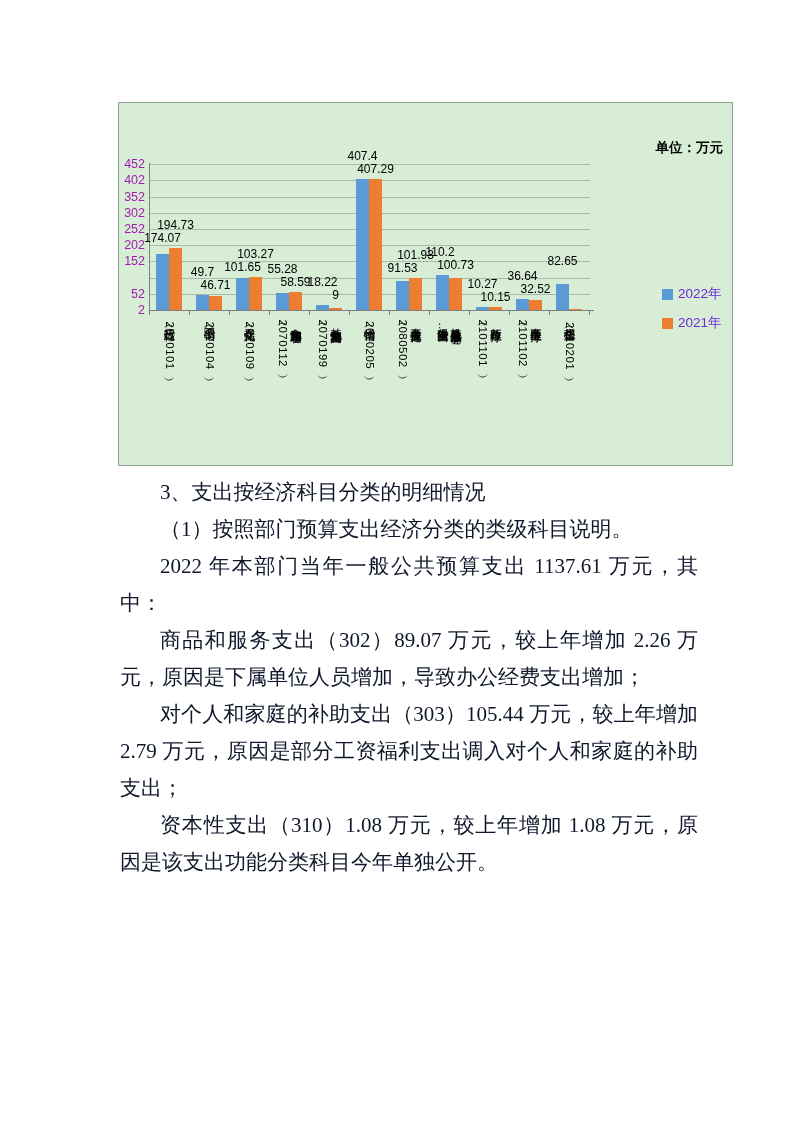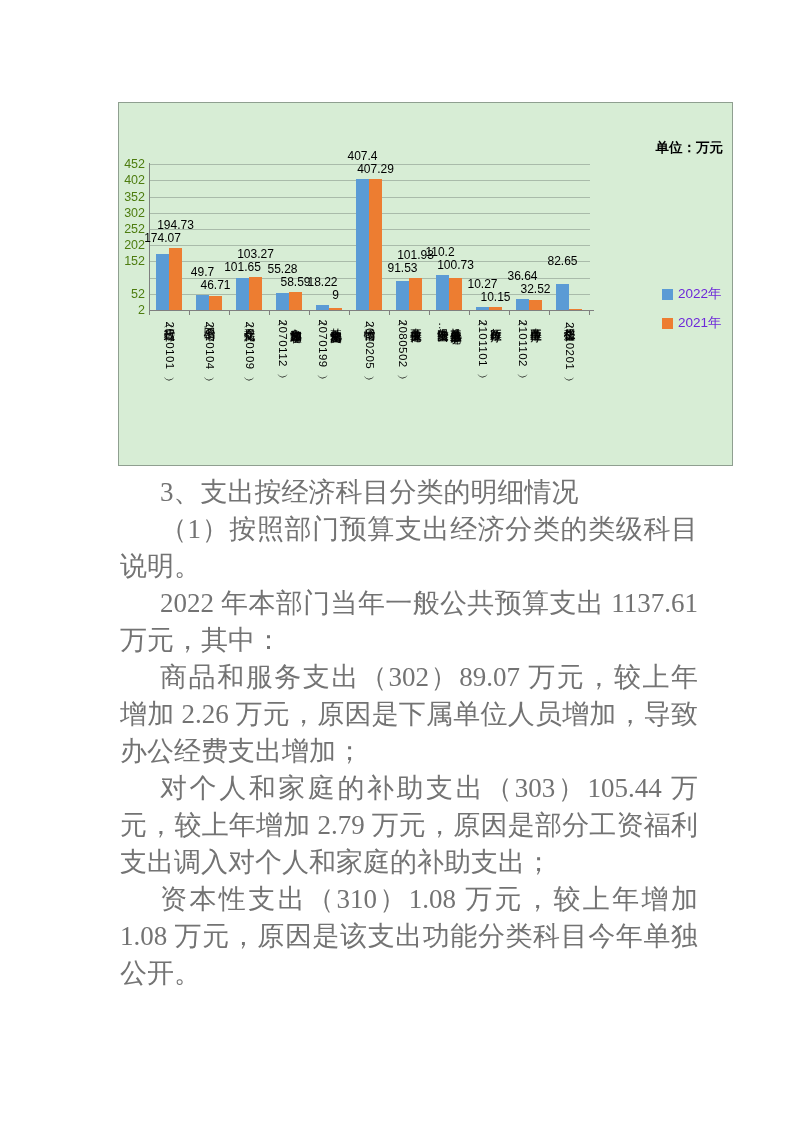--- a/index.html
+++ b/index.html
@@ -24,42 +24,42 @@
     position:absolute; top:36px; right:9px;
     font-size:13.5px; font-weight:bold; color:#000;margin-left:28px;
   }
   .plot { position:absolute; left:0; top:0; right:0; bottom:0; }
   .gridline { position:absolute; left:30px; width:441px; height:1px; background:#a9bbaa; }
   .axis-x { position:absolute; left:30px; width:445px; height:1px; background:#7f7f7f; top:207px; }
   .axis-y { position:absolute; left:30px; top:60px; width:1px; height:148px; background:#7f7f7f; }
   .tick-x { position:absolute; width:1px; height:4px; top:208px; background:#7f7f7f; }
   .ylab {
     position:absolute; left:0; width:26px; text-align:right;
-    font-size:12.5px; color:#4d7c0f; transform:translateY(-50%); line-height:13px;
+    font-size:12.5px; color:#a21caf; transform:translateY(-50%); line-height:13px;
   }
   .bar { position:absolute; }
   .dlabel {
     position:absolute; font-size:12px; line-height:13px; color:#000;
     white-space:nowrap; transform:translateX(-50%);
   }
   .cat { position:absolute; top:216px; display:flex; justify-content:center; }
   .cat span {
     writing-mode:vertical-rl; text-orientation:mixed; white-space:pre-line;
     font-size:11.5px; line-height:13px; color:#000; letter-spacing:0.5px;
   }
   .legend { position:absolute; left:543px; top:182px; }
   .legend-item { display:flex; align-items:center; margin-bottom:11px; }
   .legend-swatch { width:11px; height:11px; margin-right:5px; flex:0 0 auto; }
   .legend-label { font-size:13.5px; color:#6d28d9; }
 
   
   .doc {
     position:absolute; left:120px; top:474px; width:578px;
-    font-family:"Liberation Serif", serif; font-size:27px; line-height:37px;
-    text-align:justify; color:#737373;
+    font-family:"Liberation Serif", serif; font-size:21px; line-height:37px;
+    text-align:justify; color:#0f172a;
   }
   .doc p { margin:0; text-indent:40px; }
 </style>
 </head>
 <body>
 
 <div class="page">
 
   <div class="chart">
     <div class="chart-unit">单位：万元</div>

